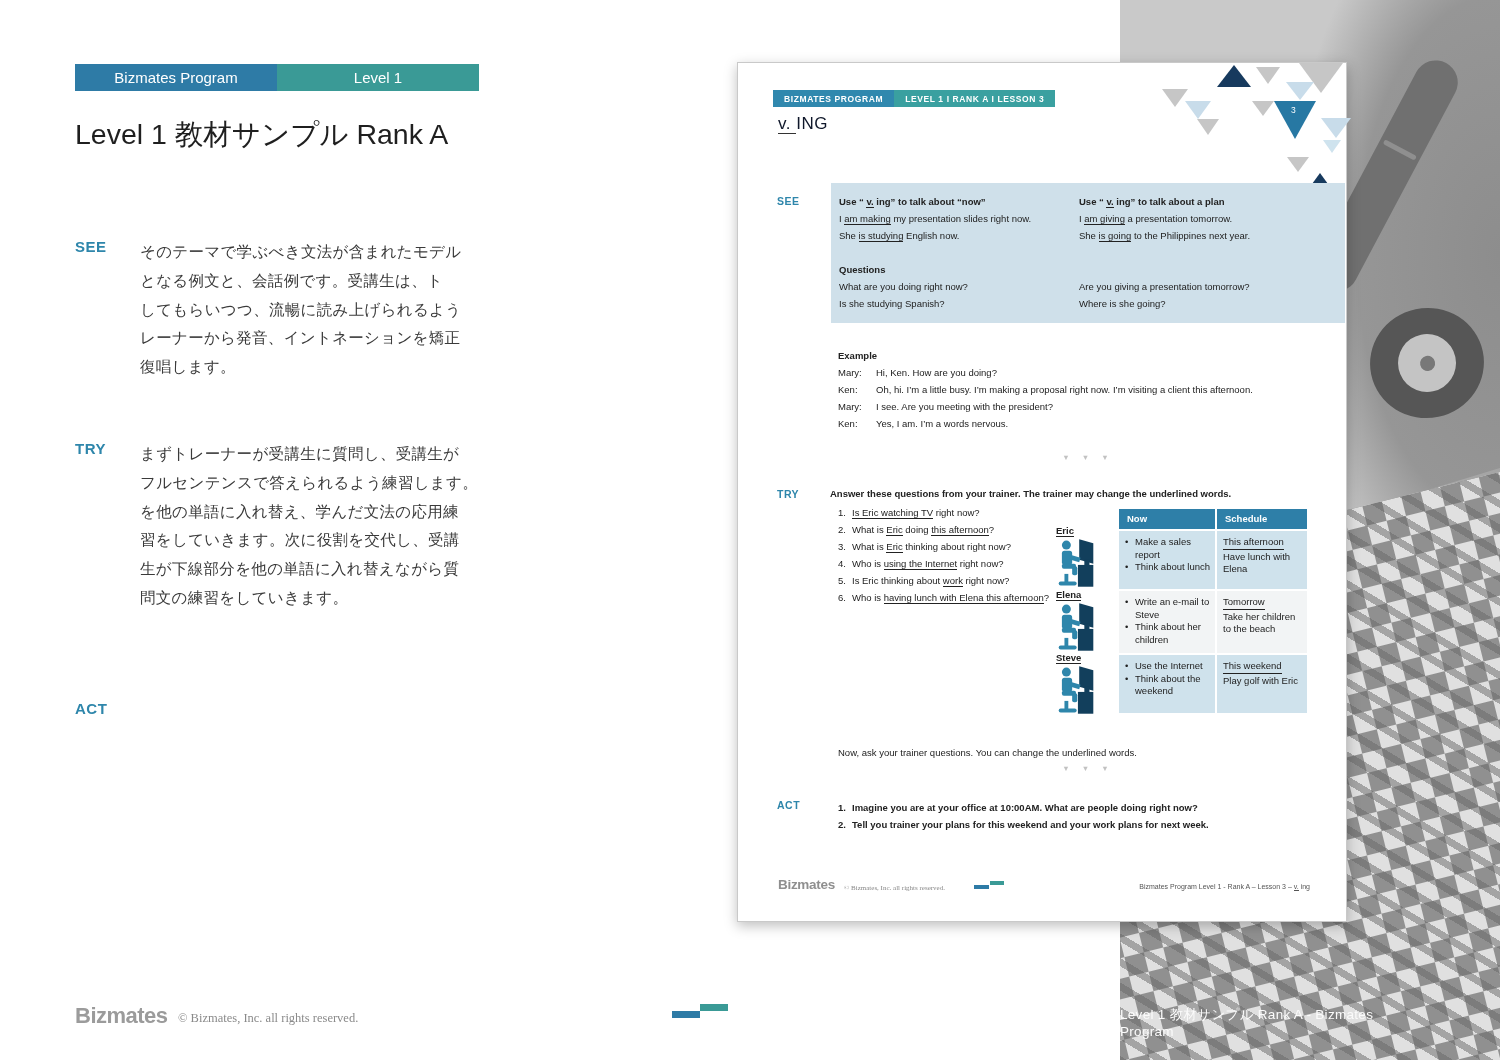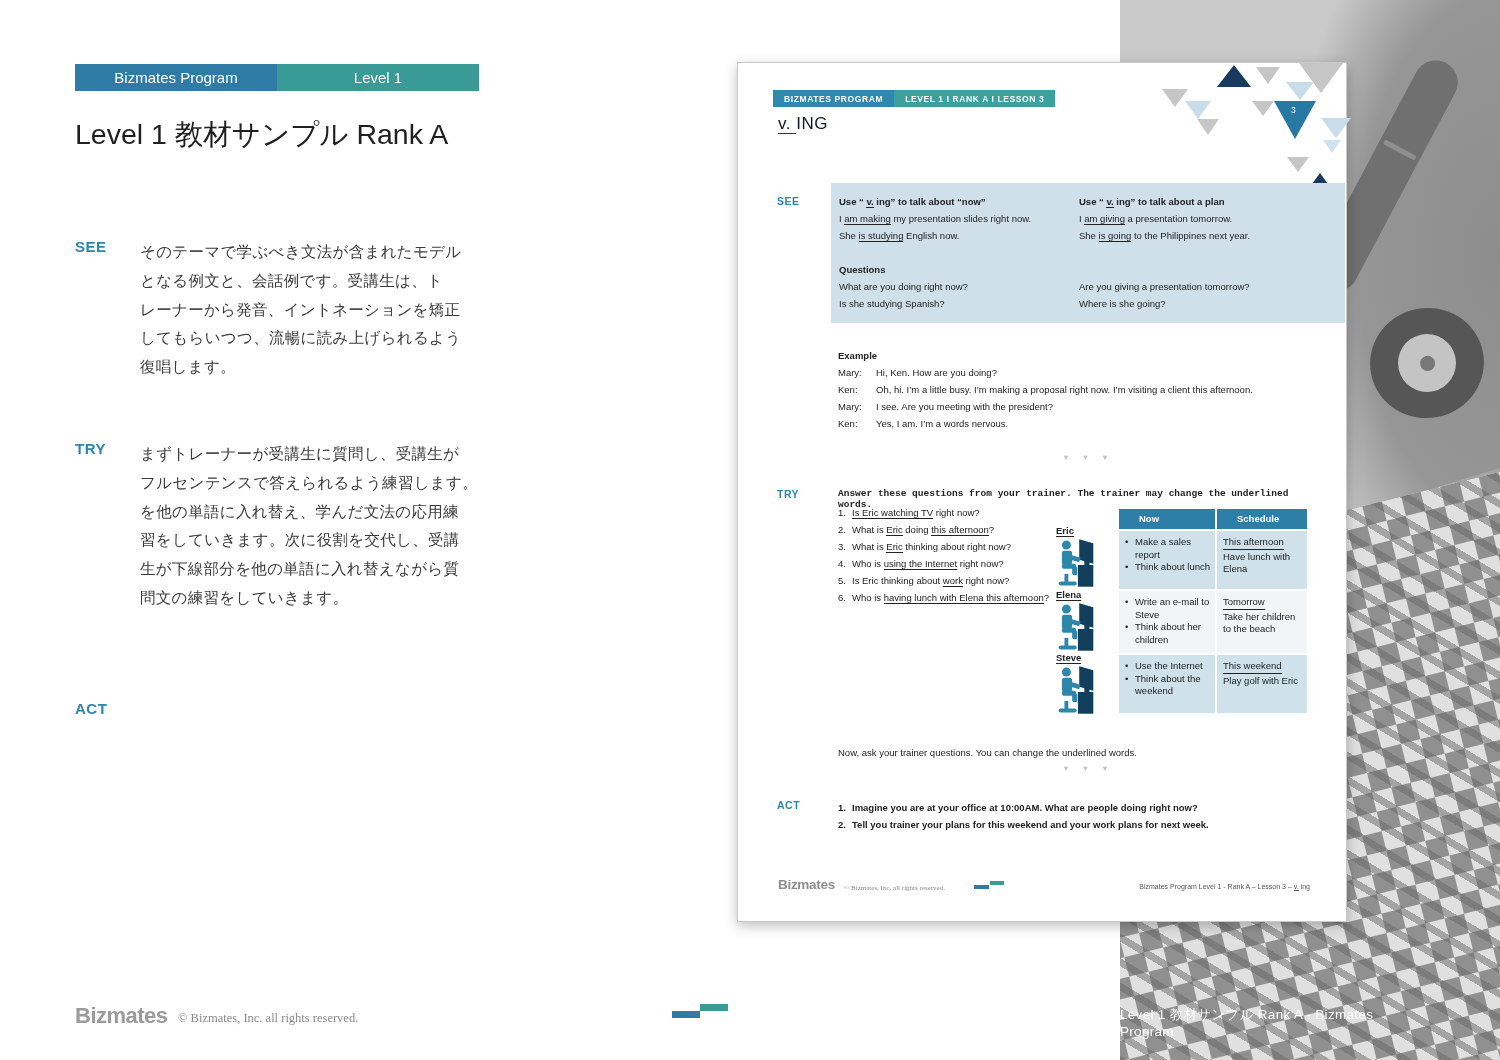--- a/index.html
+++ b/index.html
@@ -78,32 +78,32 @@
   .u { border-bottom:1px solid currentColor; }
   .ln { min-height:17px; }
 
   .ws-example { position:absolute; left:100px; top:284px; line-height:17px; }
   .dlg { display:flex; }
   .dlg .sp { width:38px; flex:0 0 38px; }
 
   .ws-div { position:absolute; left:93px; width:514px; text-align:center; color:#c2c2c2;
             font-size:7.5px; letter-spacing:5px; }
 
-  .ws-instr { position:absolute; left:100px; font-weight:bold; width:490px;font-family:Liberation Mono, monospace; }
+  .ws-instr { position:absolute; left:92px; font-weight:bold; width:490px; }
   .ws-qs { position:absolute; left:100px; top:441px; width:258px; line-height:17px; }
   .q { display:flex; }
   .q .num { flex:0 0 14px; }
 
   .ws-people { position:absolute; left:318px; top:462px; width:60px; }
   .person { position:absolute; left:0; }
   .person .pname { font-weight:bold; font-size:9.5px; border-bottom:1px solid #222; display:inline-block; margin-bottom:1px; }
 
   .ws-table { position:absolute; left:381px; top:446px; width:188px; display:grid;
               grid-template-columns:96px 90px; gap:2px; background:#fff; }
-  .th { background:#2e7fa8; color:#fff; font-weight:bold; padding:4px 20px; height:12px; }
+  .th { background:#2e7fa8; color:#fff; font-weight:bold; padding:4px 8px; height:12px; }
   .td { padding:5px 5px 4px 6px; line-height:12.5px; }
   .row-a { background:#cfe2ec; }
   .row-b { background:#f2f4f5; }
   .td .sched-t { border-bottom:1px solid #222; display:inline-block; margin-bottom:1px; }
   .bl { display:flex; }
   .bl .b { flex:0 0 10px; }
   .r0 { min-height:49px; } .r1 { min-height:53px; } .r2 { min-height:49px; }
 
   .ws-follow { position:absolute; left:100px; top:684px; font-weight:normal; width:480px; }
   .ws-act { position:absolute; left:100px; top:736px; width:480px; font-weight:bold; line-height:17px; }
@@ -138,22 +138,22 @@
   <div class="tag level">Level 1</div>
 </div>
 
 <h1 class="main-title" style="margin:0; font-weight:normal;">Level 1 教材サンプル Rank A</h1>
 
 <div class="lsec" style="top:238px;">
   <div class="lbl">SEE</div>
   <div class="txt">
     <div>そのテーマで学ぶべき文法が含まれたモデル</div>
     <div>となる例文と、会話例です。受講生は、ト</div>
+    <div>してもらいつつ、流暢に読み上げられるよう</div>
     <div>レーナーから発音、イントネーションを矯正</div>
-    <div>してもらいつつ、流暢に読み上げられるよう</div>
     <div>復唱します。</div>
   </div>
 </div>
 
 <div class="lsec" style="top:440px;">
   <div class="lbl">TRY</div>
   <div class="txt">
     <div>まずトレーナーが受講生に質問し、受講生が</div>
     <div>フルセンテンスで答えられるよう練習します。</div>
     <div>を他の単語に入れ替え、学んだ文法の応用練</div>

